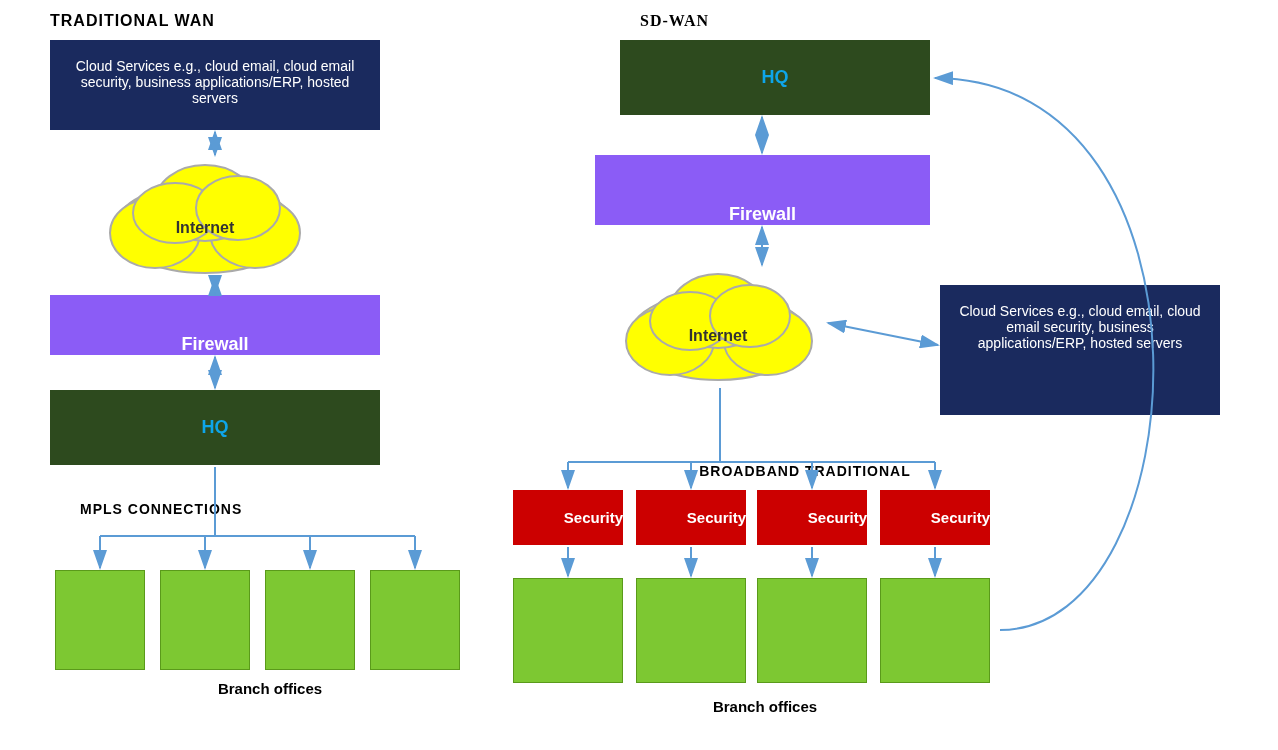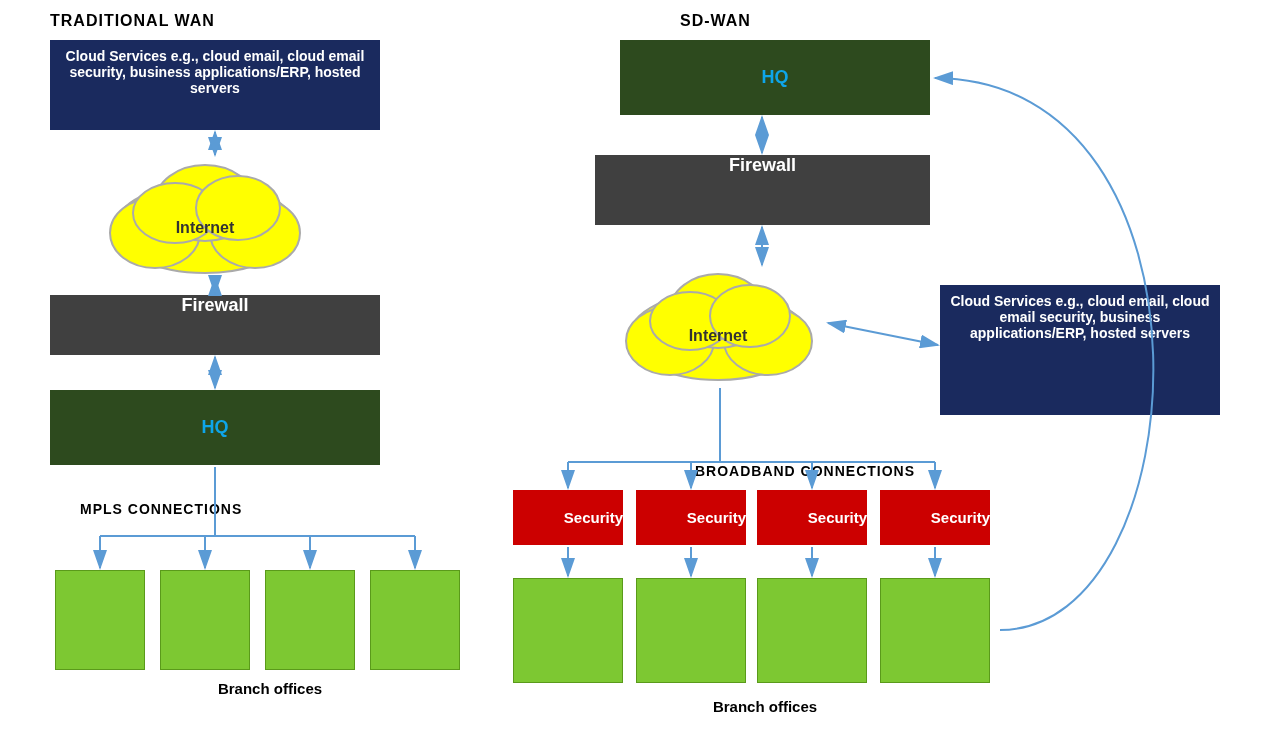--- a/index.html
+++ b/index.html
@@ -26,42 +26,41 @@
       text-align: center;
       letter-spacing: 1px;
     }
 
     
     .box-dark-blue {
       background-color: #1a2a5e;
       color: white;
       text-align: center;
       font-size: 14px;
-      padding: 6px;
+      padding: 16px;
       border: 2px solid #1a2a5e;
-      font-weight: bold;
     }
     .box-dark-green {
       background-color: #2d4a1e;
       color: #0ea5e9;
       text-align: center;
       font-size: 18px;
       font-weight: bold;
       display: flex;
       align-items: center;
       justify-content: center;
     }
     .box-red {
-      background-color: #404040;
+      background-color: #8b5cf6;
       color: white;
       text-align: center;
       font-size: 18px;
       font-weight: bold;
       display: flex;
-      align-items: flex-start;
+      align-items: flex-end;
       justify-content: center;
     }
     .box-light-green {
       background-color: #7dc832;
       border: 1px solid #5a9a1a;
     }
     .box-red-small {
       background-color: #cc0000;
       color: white;
       text-align: center;
@@ -133,22 +132,23 @@
       width: 380px;
       text-align: center;
       font-size: 15px;
       font-weight: bold;
     }
 
     
     #right-title {
       position: absolute;
       top: 12px;
-      left: 680px;
+      left: 640px;
       width: 280px;
+      font-family: Liberation Serif, serif;
     }
 
     #right-hq {
       position: absolute;
       top: 40px;
       left: 620px;
       width: 310px;
       height: 75px;
     }
 
@@ -267,21 +267,21 @@
     <ellipse cx="82" cy="63" rx="40" ry="29" fill="#ffff00" stroke="#aaa" stroke-width="2"></ellipse>
     <ellipse cx="142" cy="58" rx="40" ry="31" fill="#ffff00" stroke="#aaa" stroke-width="2"></ellipse>
     <text x="110" y="83" text-anchor="middle" font-family="Arial" font-size="16" font-weight="bold" fill="#333">Internet</text>
   </svg>
 
   <div id="right-cloud-box" class="box-dark-blue">
     <span>Cloud Services e.g., cloud email, cloud email security, business applications/ERP, hosted servers</span>
   </div>
 
   <div id="broadband-title">
-    <span class="section-title" style="font-size:14px;">BROADBAND CONNECTIONS</span>
+    <span class="section-title" style="font-size:14px;">BROADBAND TRADITIONAL</span>
   </div>
 
   <div id="sec-1" class="box-red-small">
     <span>Security</span>
   </div>
   <div id="sec-2" class="box-red-small">
     <span>Security</span>
   </div>
   <div id="sec-3" class="box-red-small">
     <span>Security</span>

